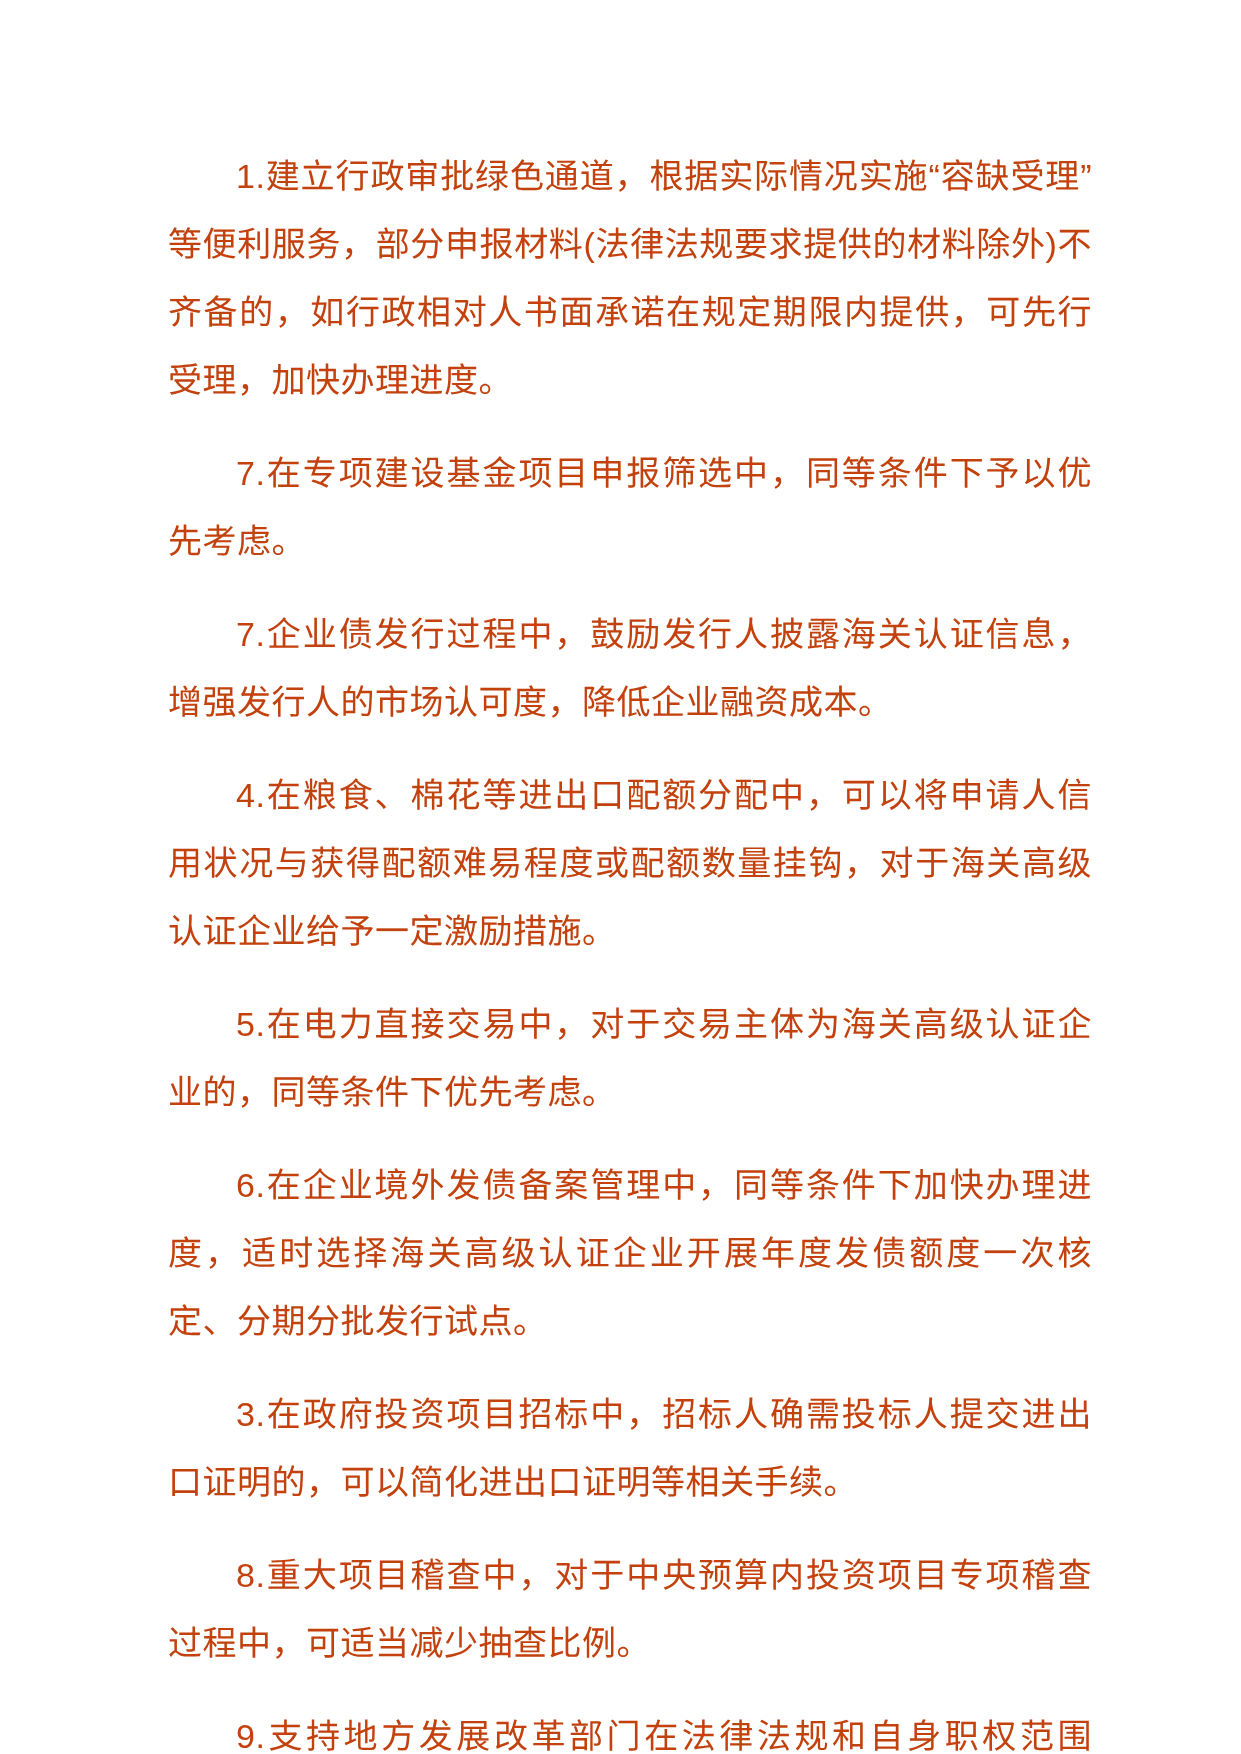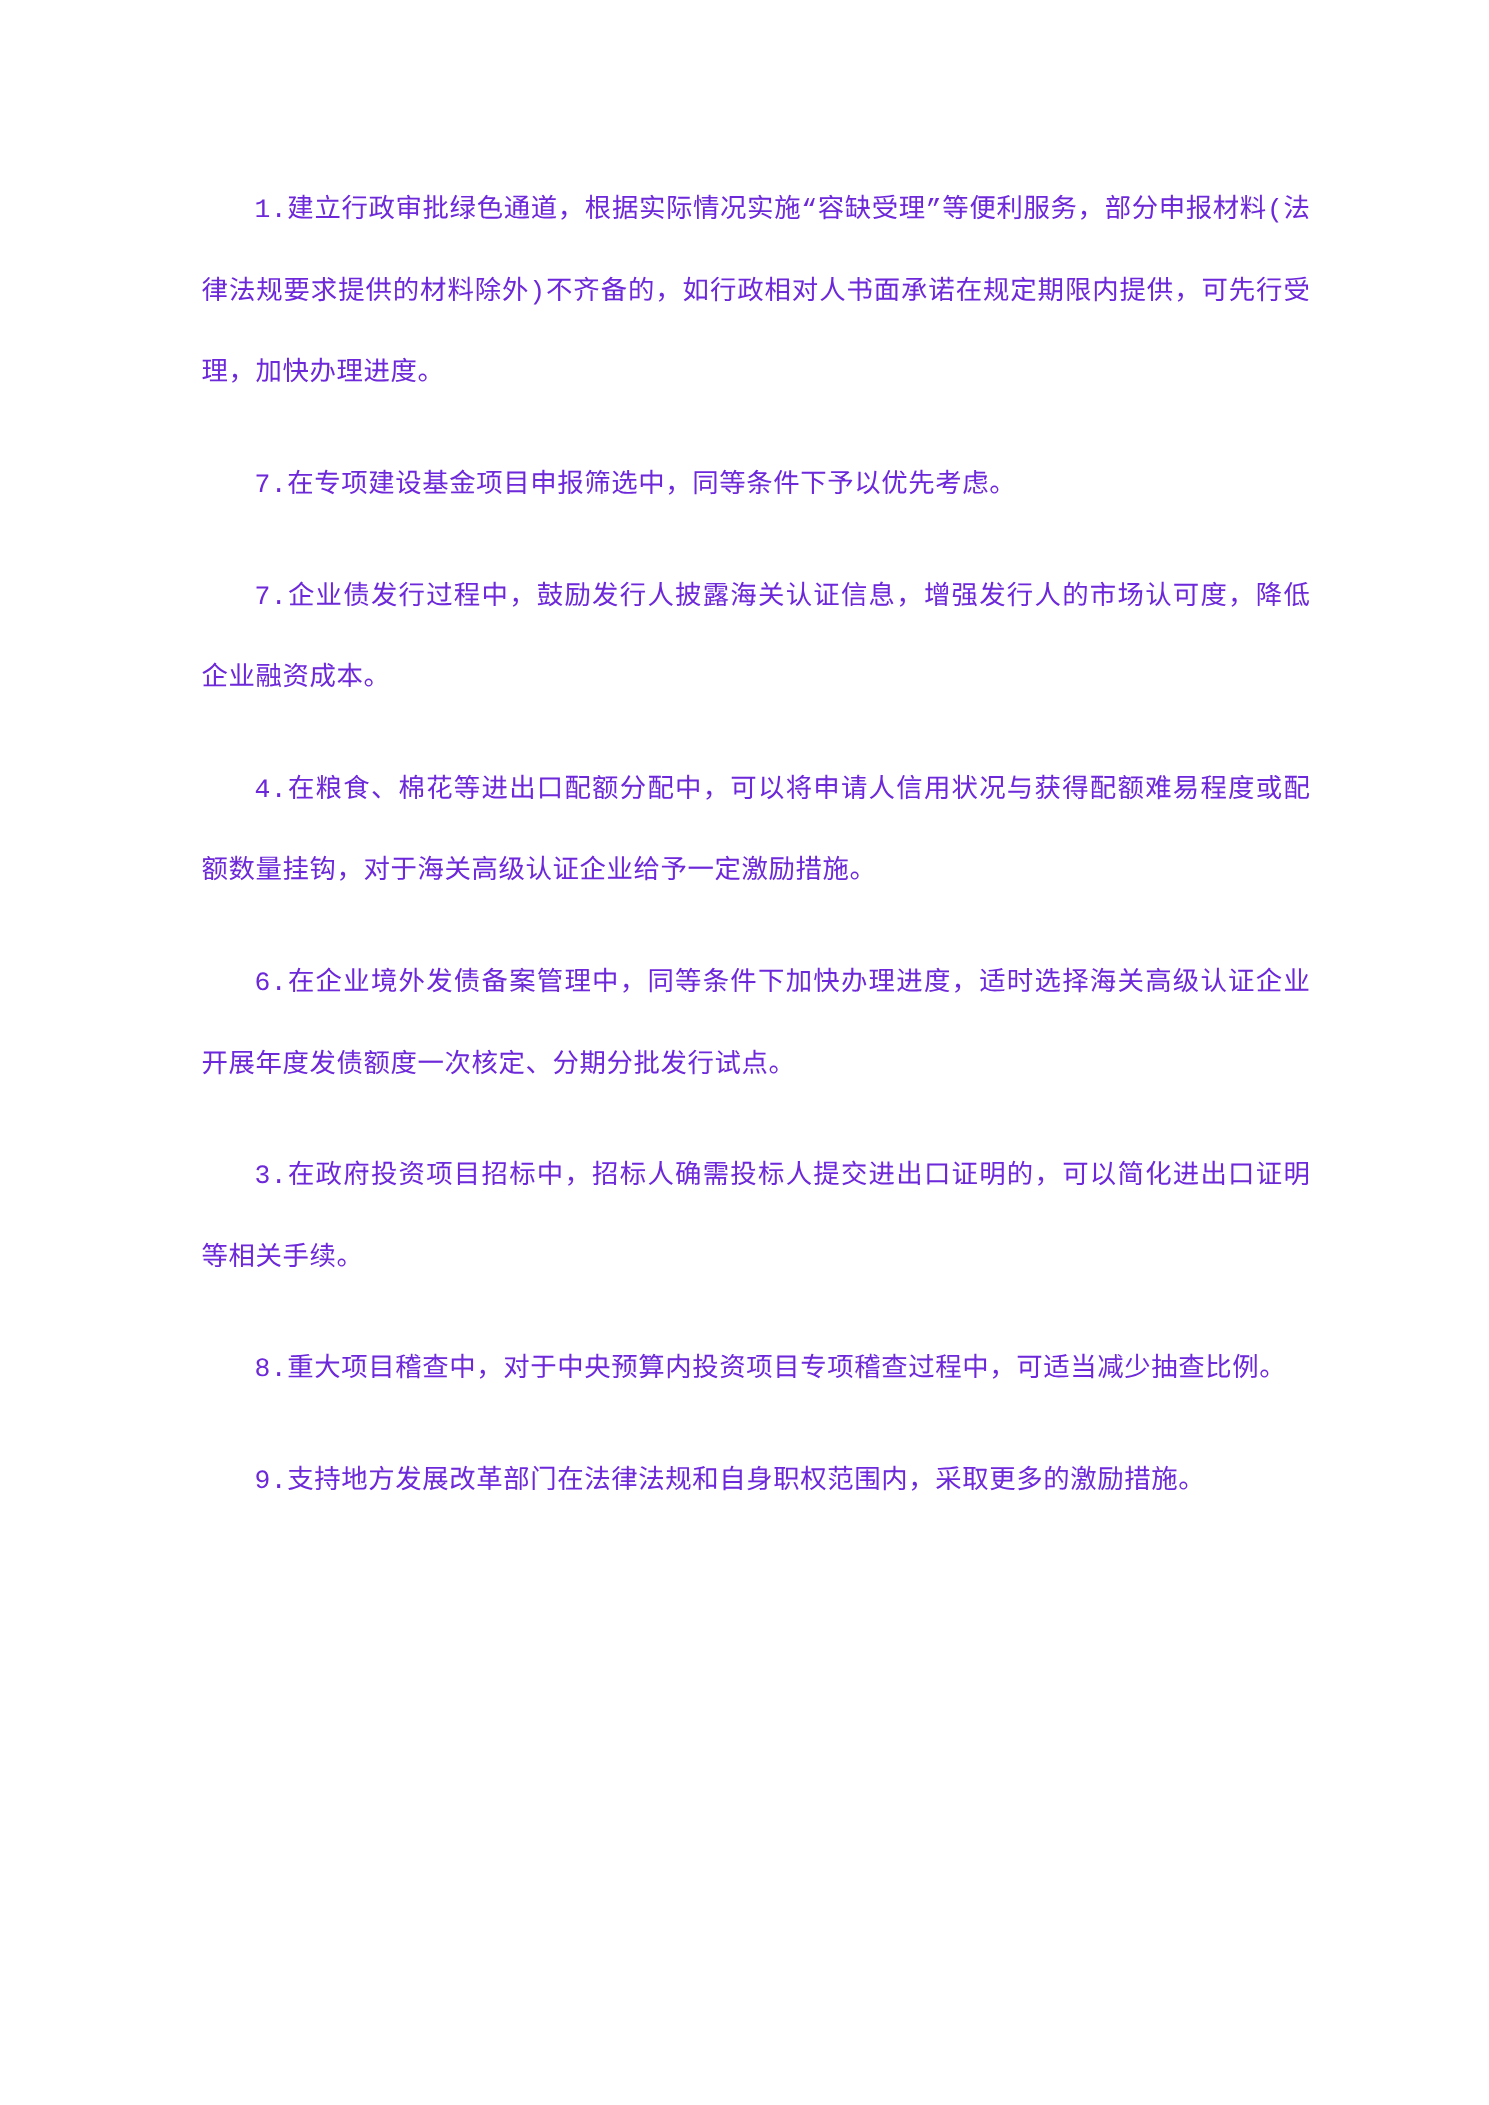--- a/index.html
+++ b/index.html
@@ -13,37 +13,38 @@
     height: 1754px;
     box-sizing: border-box;
     background: #ffffff;
     padding: 142px 149px 0 168px;
     overflow: hidden;
     font-family: "Liberation Sans", sans-serif;
   }
   .doc-body p {
     margin: 0 0 25px 0;
     padding: 0;
-    font-size: 22px;
+    font-size: 34px;
     line-height: 68px;
-    color: #6d28d9;
+    color: #c2410c;
     text-indent: 2em;
     text-align: justify;
     letter-spacing: 0.5px;
-    font-family: Liberation Mono, monospace;
+    font-family: Liberation Sans, sans-serif;
     word-break: break-all;
   }
 </style>
 </head>
 <body>
 
 <div class="page">
   <div class="doc-body">
     <p>1.建立行政审批绿色通道，根据实际情况实施“容缺受理”等便利服务，部分申报材料(法律法规要求提供的材料除外)不齐备的，如行政相对人书面承诺在规定期限内提供，可先行受理，加快办理进度。</p>
     <p>7.在专项建设基金项目申报筛选中，同等条件下予以优先考虑。</p>
     <p>7.企业债发行过程中，鼓励发行人披露海关认证信息，增强发行人的市场认可度，降低企业融资成本。</p>
     <p>4.在粮食、棉花等进出口配额分配中，可以将申请人信用状况与获得配额难易程度或配额数量挂钩，对于海关高级认证企业给予一定激励措施。</p>
+    <p>5.在电力直接交易中，对于交易主体为海关高级认证企业的，同等条件下优先考虑。</p>
     <p>6.在企业境外发债备案管理中，同等条件下加快办理进度，适时选择海关高级认证企业开展年度发债额度一次核定、分期分批发行试点。</p>
     <p>3.在政府投资项目招标中，招标人确需投标人提交进出口证明的，可以简化进出口证明等相关手续。</p>
     <p>8.重大项目稽查中，对于中央预算内投资项目专项稽查过程中，可适当减少抽查比例。</p>
     <p>9.支持地方发展改革部门在法律法规和自身职权范围内，采取更多的激励措施。</p>
   </div>
 </div>
 
 </body></html>

